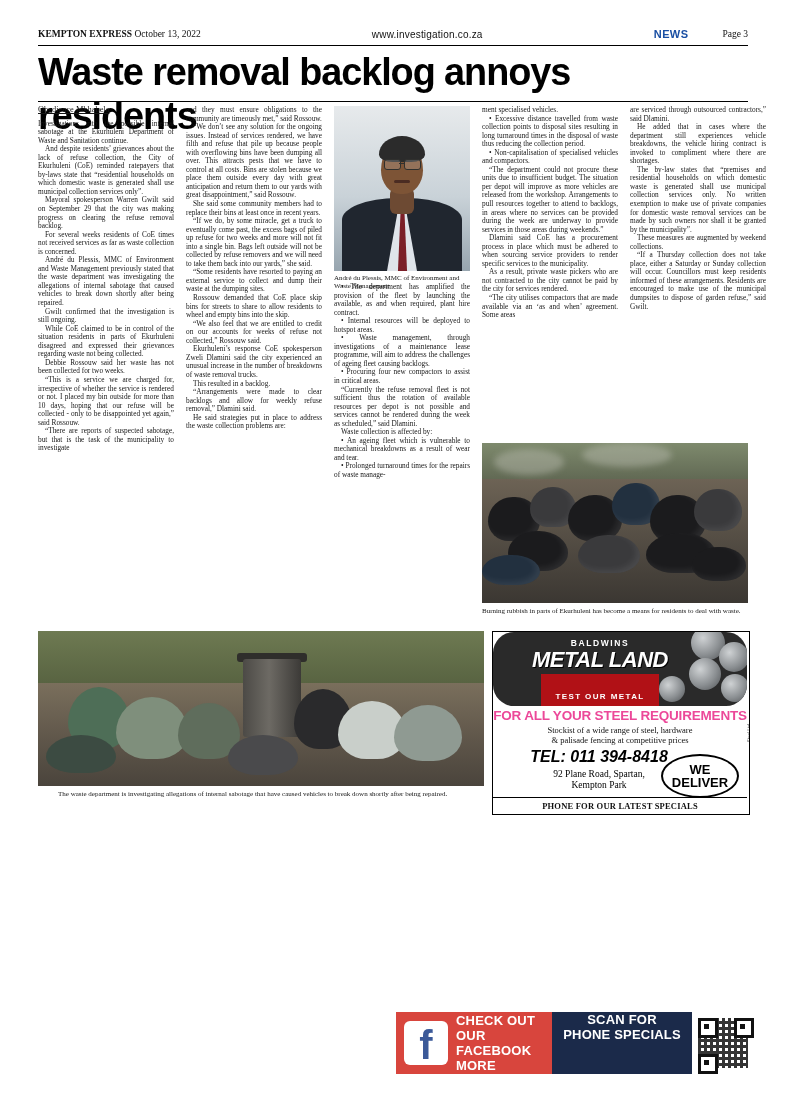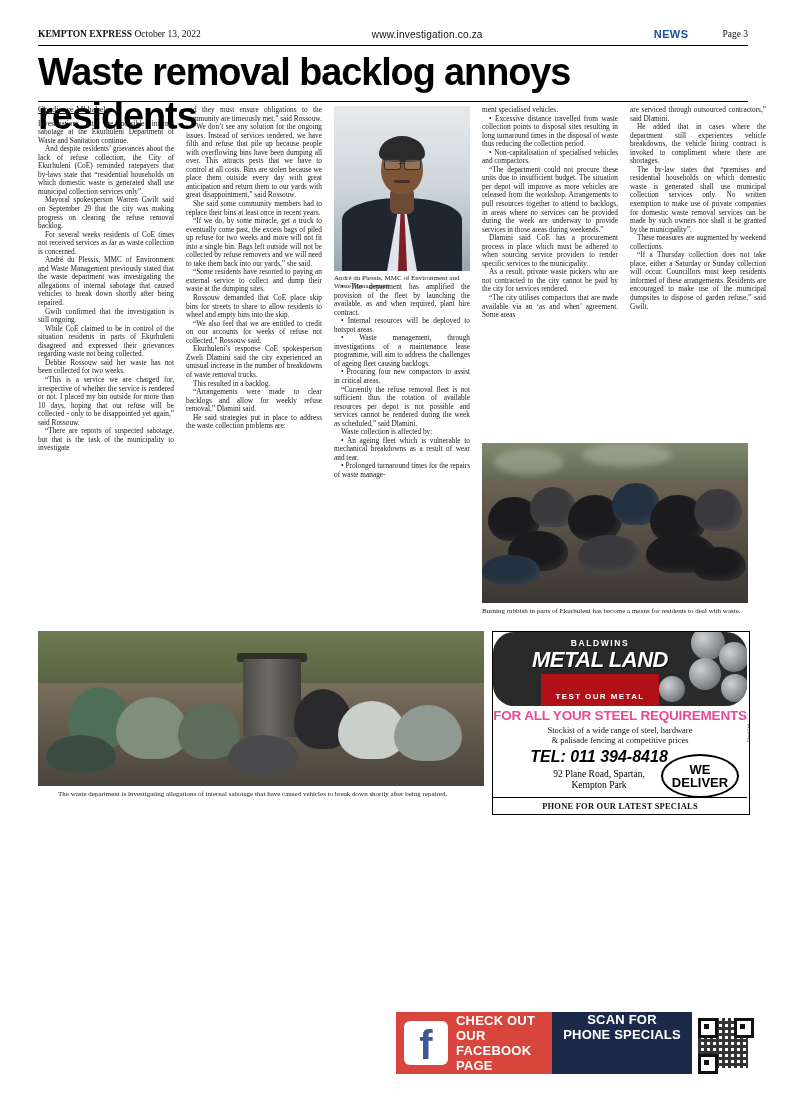--- a/index.html
+++ b/index.html
@@ -664,21 +664,21 @@
     <div class="am-vert">Steel Ltd</div>
     <div class="am-bottombar">PHONE FOR OUR LATEST SPECIALS</div>
   </div>
 
   <div class="ad-fb">
     <div class="fb-icon">
       <div class="fb-f">f</div>
     </div>
     <div class="fb-text">
       <div>CHECK OUT OUR</div>
-      <div>FACEBOOK PAGE</div>
+      <div>FACEBOOK MORE</div>
     </div>
   </div>
 
   <div class="ad-scan">
     <div class="scan-text">
       <div>SCAN FOR</div>
       <div>PHONE SPECIALS</div>
     </div>
   </div>
 

